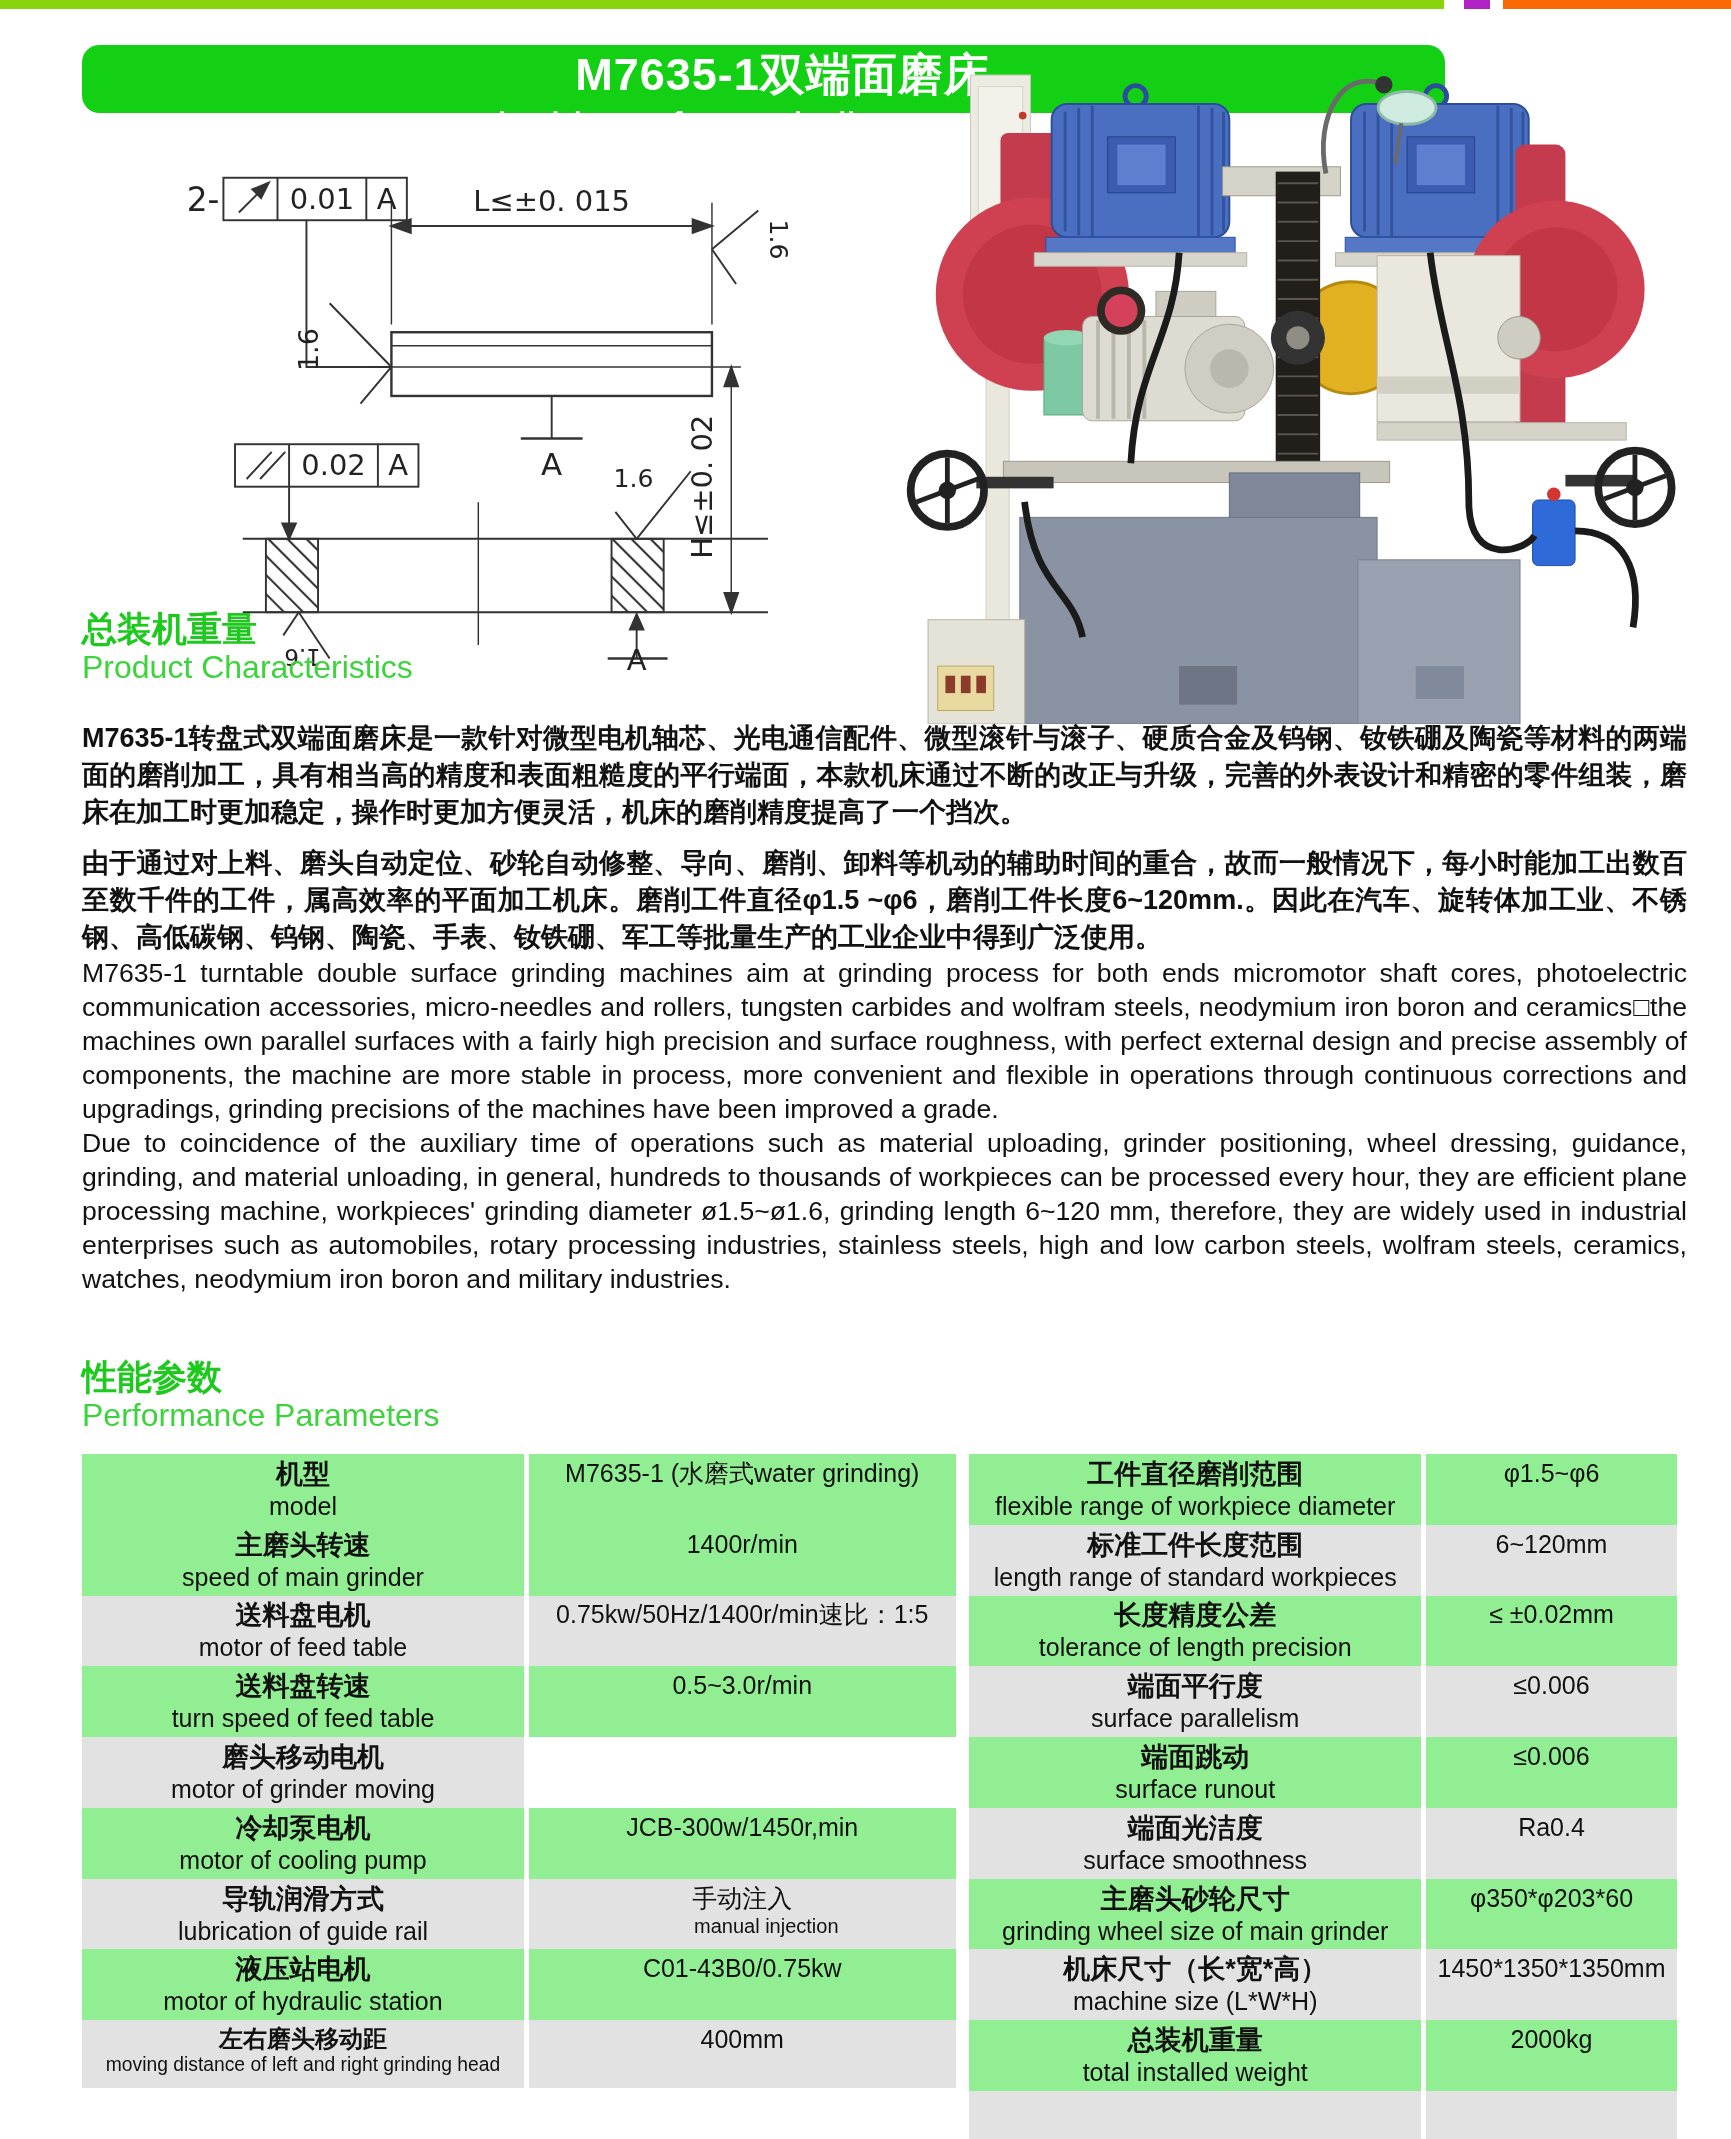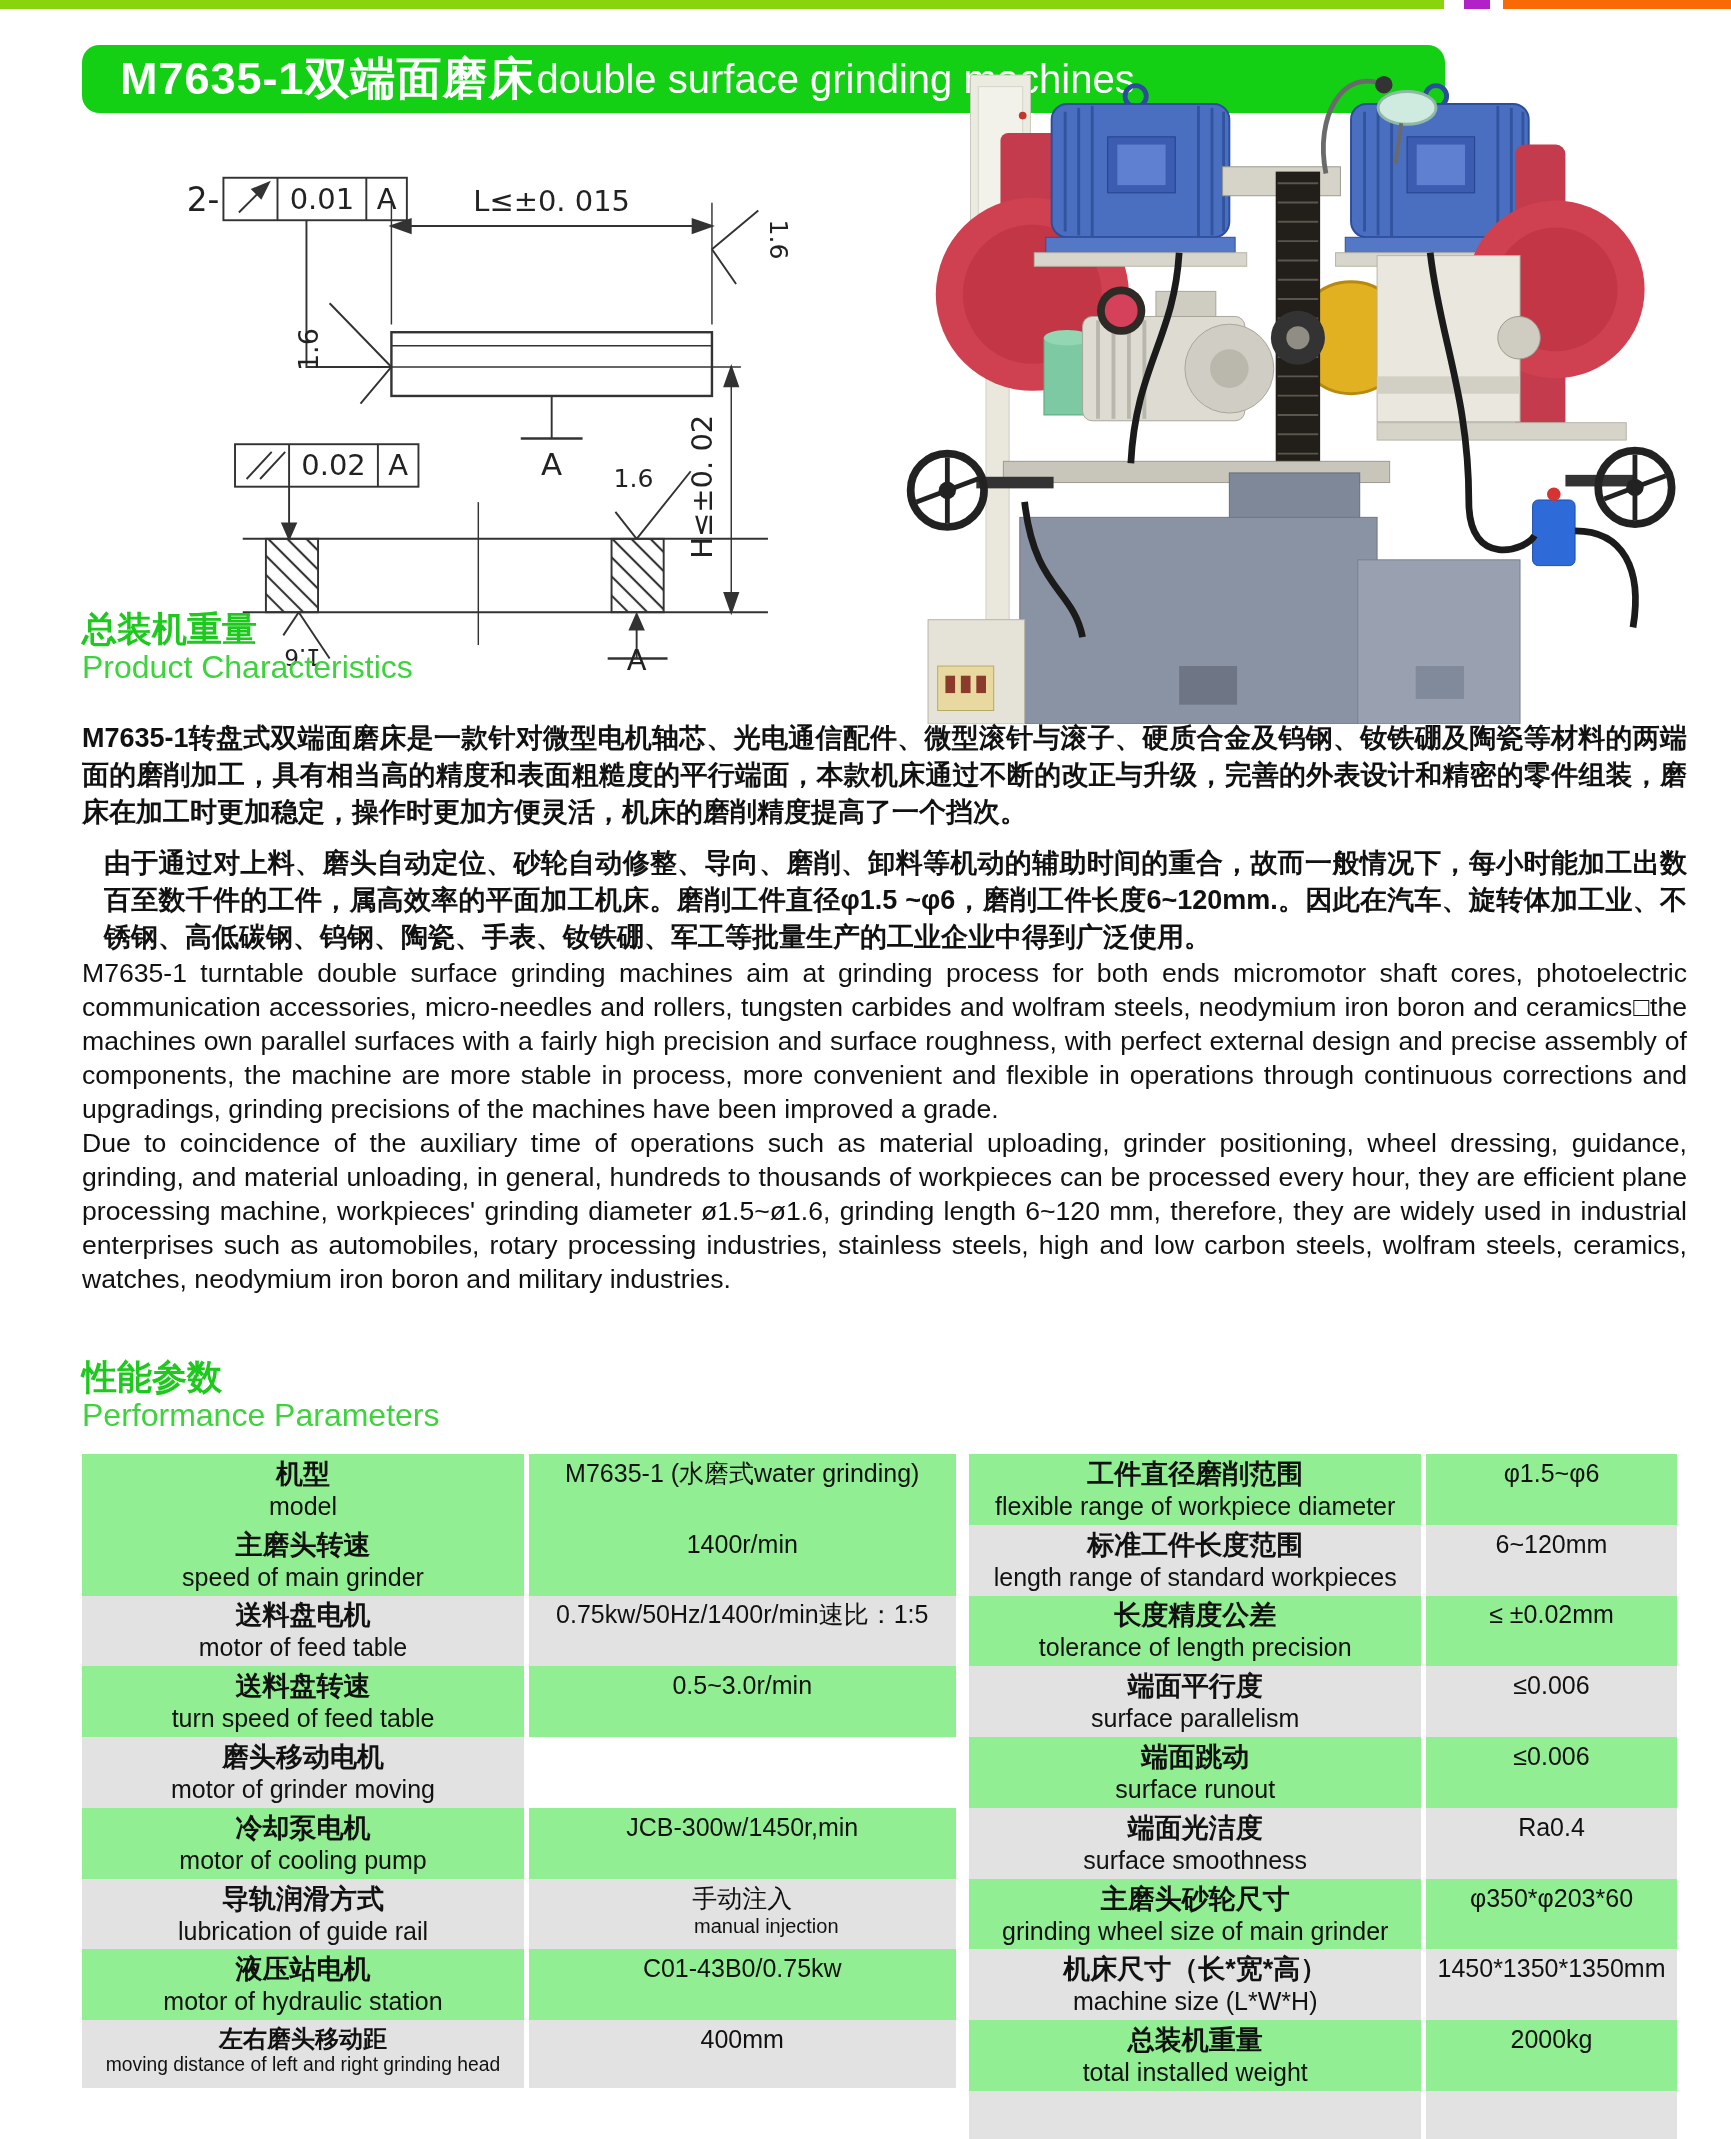--- a/index.html
+++ b/index.html
@@ -6,34 +6,34 @@
   body{width:1731px;height:2140px;position:relative;overflow:hidden;
        font-family:"Liberation Sans","DejaVu Sans",sans-serif;color:#111;}
   .abs{position:absolute;}
   
   #strip-green{left:0;top:0;width:1444px;height:8.7px;background:var(--strip_green);}
   #strip-purple{left:1464px;top:0;width:26px;height:8.7px;background:var(--strip_purple);}
   #strip-orange{left:1503px;top:0;width:228px;height:8.7px;background:var(--strip_orange);}
   
   #banner{left:82px;top:45px;width:1363px;height:68px;background:var(--banner_green);
           border-radius:17.4px;display:flex;align-items:center;padding-left:38px;box-sizing:border-box;
-          white-space:nowrap;overflow:hidden;}
+          white-space:nowrap;overflow:hidden;flex-direction:column;}
   #banner .zh{color:#fff;font-weight:bold;font-size:45px;letter-spacing:1px;}
   #banner .en{color:#fff;font-size:40px;margin-left:1.9px;}
   
   .sect-zh{font-size:35px;font-weight:bold;color:var(--heading_zh_green);line-height:41px;}
   .sect-en{font-size:32px;color:var(--heading_en_green);line-height:37px;}
   #h-char{left:82px;top:608px;}
   #h-param{left:82px;top:1356px;}
   
   #paras{left:82px;top:720px;width:1605px;}
   #paras p{margin:0;text-align:justify;}
   #paras p.zh{font-size:27px;line-height:37px;font-weight:bold;}
   #paras p.en{font-size:26.6px;line-height:34px;}
-  #paras p+p.zh{margin-top:13.5px;margin-left:22px;}
+  #paras p+p.zh{margin-top:13.5px;}
   #paras p.en:first-of-type{margin-top:0;}
   #zh2{margin-top:13.5px;}
   #en1{margin-top:23px;}
   #en2{margin-top:33px;}
   
   #tables{left:82px;top:1454px;width:1595px;display:flex;gap:13.5px;}
   .ptable{display:flex;flex-direction:column;}
   #left-table{width:874px;}
   #right-table{width:708px;}
   .trow{display:grid;column-gap:4.8px;min-height:68px;}

